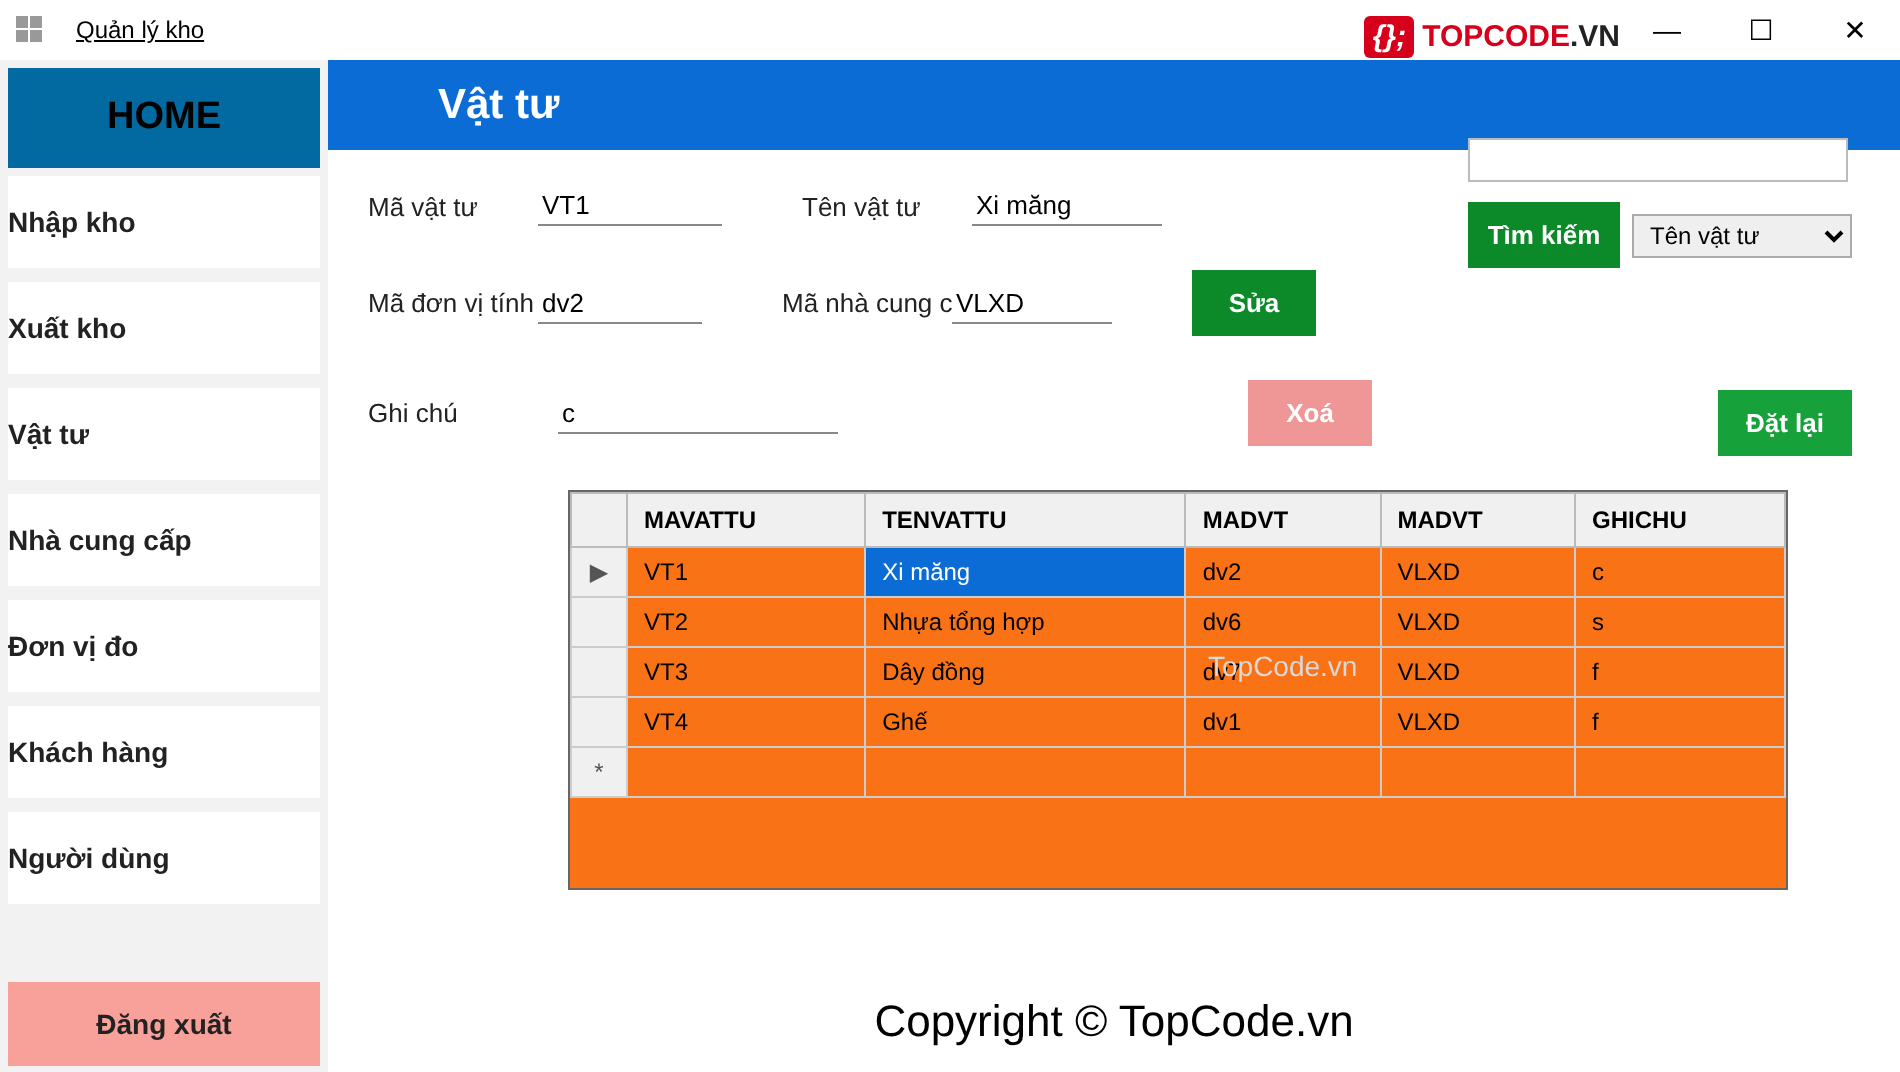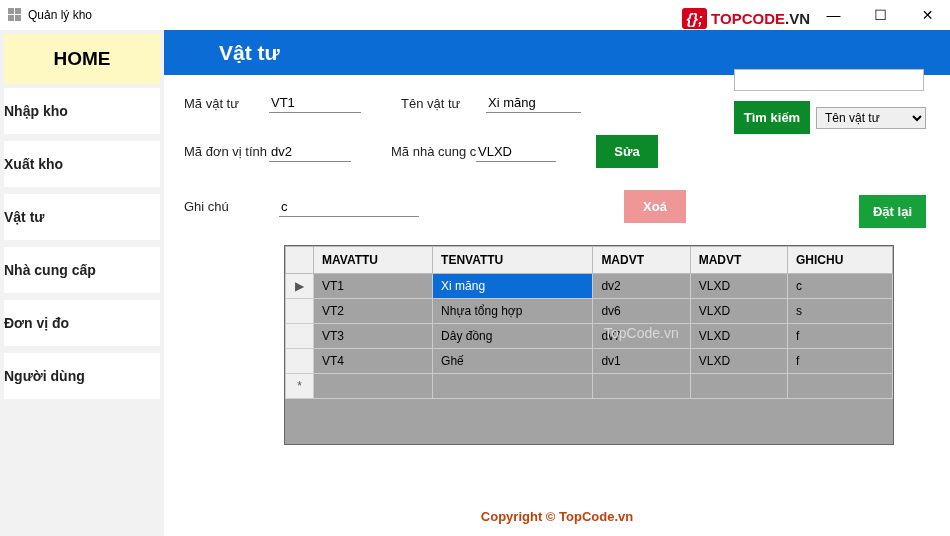--- a/index.html
+++ b/index.html
@@ -1,30 +1,30 @@
 <!DOCTYPE html>
 <html><head>
 <meta charset="utf-8">
 <style>
 * { box-sizing: border-box; margin: 0; padding: 0; font-family: "Segoe UI", Arial, sans-serif; }
 body { width: 950px; height: 536px; background: #fff; position: relative; overflow: hidden; }
 
 .titlebar { height: 30px; display: flex; align-items: center; justify-content: space-between; padding: 0 0 0 8px; font-size: 12px; }
-.titlebar-left { display: flex; align-items: flex-end; gap: 6px; }
+.titlebar-left { display: flex; align-items: flex-end; gap: 16px; text-decoration: underline; }
 .win-icon { width: 14px; height: 14px; display: flex; flex-wrap: wrap; }
 .win-icon span { width: 6px; height: 6px; background: #999; margin: 0 1px 1px 0; }
 .titlebar-right { display: flex; align-items: center; gap: 2px; }
 .win-btn { width: 45px; height: 28px; display: flex; align-items: center; justify-content: center; font-size: 14px; color: #000; }
 .logo-area { position: absolute; right: 140px; top: 8px; font-weight: 700; font-size: 15px; color: #d6001c; display: flex; align-items: center; gap: 4px; }
 .logo-badge { background: #d6001c; color: #fff; padding: 2px 4px; border-radius: 3px; font-style: italic; display: inline-flex; align-items: center; }
 .logo-gray { color: #222; }
 
 .app-body { display: flex; height: calc(100% - 30px); }
 .sidebar { width: 164px; background: #f2f2f2; display: flex; flex-direction: column; padding: 4px 4px 0 4px; }
-.home-header { background: #fef9c3; text-align: center; font-weight: 700; font-size: 19px; padding: 14px 0; margin-bottom: 4px; }
+.home-header { background: #0369a1; text-align: center; font-weight: 700; font-size: 19px; padding: 14px 0; margin-bottom: 4px; }
 .side-btn { background: #fff; border: none; text-align: left; font-size: 14px; padding: 15px 0; margin-bottom: 7px; cursor: pointer; font-weight: 600; color: #222; }
 .logout-btn { background: #f7a19a; border: none; text-align: center; font-size: 14px; padding: 13px 0; font-weight: 700; color: #222; margin-top: auto; margin-bottom: 3px; }
 
 .main { flex: 1; background: #fff; position: relative; }
 .header-strip { background: #0b6cd6; color: #fff; height: 45px; display: flex; align-items: center; padding-left: 55px; font-size: 21px; font-weight: 600; }
 
 .form-area { padding: 18px 12px 0 20px; position: relative; }
 .form-row { display: flex; align-items: center; margin-bottom: 22px; }
 .lbl { font-size: 13px; color: #222; width: 85px; }
 .inp { border: none; border-bottom: 1px solid #888; font-size: 13px; padding: 2px 2px; width: 92px; outline: none; }
@@ -34,28 +34,28 @@
 .btn-green { background: #0c8a2a; }
 .btn-pink { background: #ef9696; color: #fff; }
 
 .search-box { position: absolute; right: 24px; top: -6px; display: flex; flex-direction: column; align-items: flex-start; }
 .search-inp { border: 1px solid #bbb; width: 190px; height: 22px; font-size: 12px; padding: 0 4px; }
 .search-row2 { display: flex; align-items: center; gap: 6px; margin-top: 10px; justify-content: flex-end; }
 .search-select { border: 1px solid #aaa; height: 22px; font-size: 12px; padding: 0 4px; width: 110px; }
 
 .reset-btn { position: absolute; right: 24px; top: 120px; background: #17a13a; color:#fff; border:none; font-size:13px; font-weight:600; padding: 9px 14px; margin-left: 38px; }
 
-.grid-wrap { margin: 10px 0 0 100px; width: 610px; border: 1px solid #666; background: #a3a3a3; height: 200px; overflow: auto; }
+.grid-wrap { margin: 10px 0 0 100px; width: 610px; border: 1px solid #666; background: #f97316; height: 200px; overflow: auto; }
 table { border-collapse: collapse; width: 100%; font-size: 12px; }
 th { background: #f0f0f0; border: 1px solid #bbb; padding: 6px 8px; text-align: left; font-weight: 700; }
 td { border: 1px solid #ccc; padding: 5px 8px; height: 22px; }
 .rowhdr { width: 28px; background: #f0f0f0; text-align:center; color:#555; }
 .sel-cell { background: #0b6cd6; color: #fff; }
 
-.watermark { position: absolute; bottom: 12px; left: 50%; transform: translateX(-50%); color: #c2410c; font-size: 13px; font-weight: 700; }
+.watermark { position: absolute; bottom: 12px; left: 50%; transform: translateX(-50%); color: #000000; font-size: 22px; font-weight: 400; }
 .watermark2 { position: absolute; top: 295px; left: 440px; color: #d9d9d9; font-size: 14px; pointer-events:none; }
 </style>
 </head>
 <body>
 
 <div class="titlebar">
   <div class="titlebar-left">
     <span class="win-icon">
         <span></span>
         <span></span>
@@ -76,21 +76,23 @@
 </div>
 
 <div class="app-body">
   <div class="sidebar">
     <div class="home-header">HOME</div>
     <button class="side-btn">Nhập kho</button>
     <button class="side-btn">Xuất kho</button>
     <button class="side-btn">Vật tư</button>
     <button class="side-btn">Nhà cung cấp</button>
     <button class="side-btn">Đơn vị đo</button>
+    <button class="side-btn">Khách hàng</button>
     <button class="side-btn">Người dùng</button>
+    <button class="logout-btn">Đăng xuất</button>
   </div>
 
   <div class="main">
     <div class="header-strip">Vật tư</div>
 
     <div class="form-area">
       <div class="form-row">
         <span class="lbl">Mã vật tư</span>
         <input class="inp" value="VT1" style="">
         <span style="width:40px"></span>

